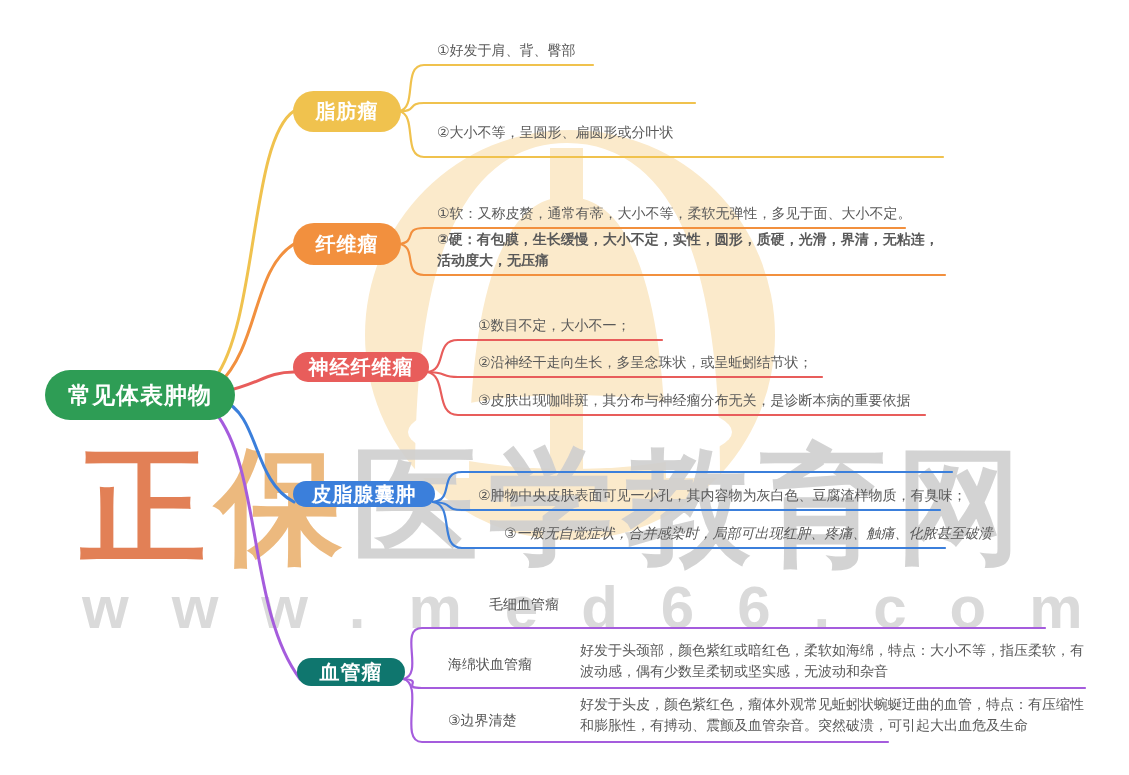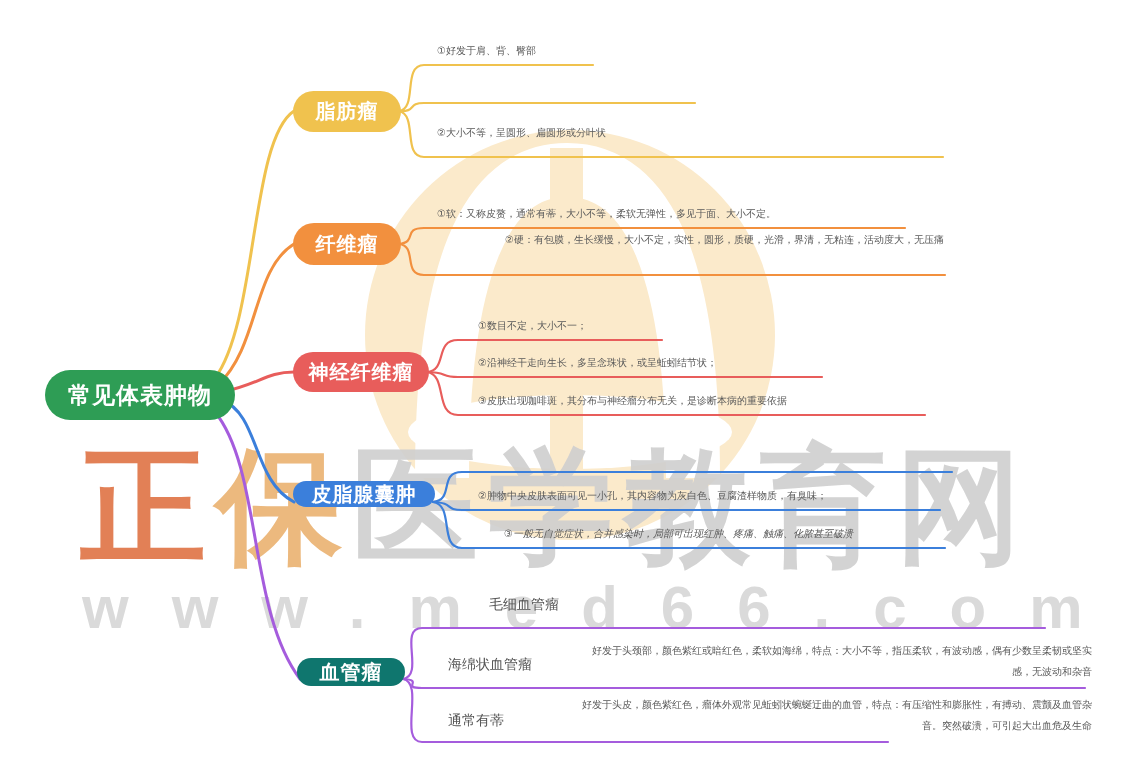--- a/index.html
+++ b/index.html
@@ -16,25 +16,25 @@
   #wm-brand .rest{color:#cfcfcf;opacity:.9;}
   #wm-url{left:82px;top:578px;font-size:60px;font-weight:600;color:#dadada;letter-spacing:43px;line-height:1;}
   #curve-layer{z-index:2;}
   .node{
     position:absolute;z-index:3;display:flex;align-items:center;justify-content:center;
     color:#fff;font-weight:bold;border-radius:22px;font-size:20px;letter-spacing:1px;
   }
   #root-node{left:45px;top:370px;width:190px;height:50px;border-radius:26px;font-size:23px;background:#2e9d55;}
   #node-lipoma{left:293px;top:91px;width:108px;height:41px;background:#f0c24e;}
   #node-fibroma{left:293px;top:223px;width:108px;height:42px;background:#f2903e;}
-  #node-neurofibroma{left:293px;top:352px;width:136px;height:40px;background:#e85d5b;}
+  #node-neurofibroma{left:293px;top:352px;width:136px;height:30px;background:#e85d5b;}
   #node-sebaceous{left:293px;top:481px;width:142px;height:26px;background:#3b7fdb;}
   #node-hemangioma{left:297px;top:658px;width:108px;height:28px;background:#0f766e;}
   .leaf{
-    position:absolute;z-index:3;color:#595959;font-size:10px;line-height:21px;text-align:right;
+    position:absolute;z-index:3;color:#595959;font-size:14px;line-height:21px;
   }
   .sublabel{position:absolute;z-index:3;color:#555;font-size:14px;line-height:20px;}
 </style>
 </head>
 <body>
 
 <div id="canvas">
 
   <svg id="bg-layer" width="1129" height="775" aria-hidden="true">
     <circle cx="570" cy="335" r="205" fill="#fbeacb"></circle>
@@ -90,30 +90,30 @@
   <div class="node" id="root-node">常见体表肿物</div>
   <div class="node" id="node-fibroma">纤维瘤</div>
   <div class="node" id="node-neurofibroma">神经纤维瘤</div>
   <div class="node" id="node-sebaceous">皮脂腺囊肿</div>
   <div class="node" id="node-hemangioma">血管瘤</div>
 
   <div class="leaf" style="left:437px;top:40px;">①好发于肩、背、臀部</div>
   <div class="leaf" style="left:437px;top:78px;margin-top:44px;">②大小不等，呈圆形、扁圆形或分叶状</div>
 
   <div class="leaf" style="left:437px;top:203px;">①软：又称皮赘，通常有蒂，大小不等，柔软无弹性，多见于面、大小不定。</div>
-  <div class="leaf" style="left:437px;top:229px;width:507px;">②硬：有包膜，生长缓慢，大小不定，实性，圆形，质硬，光滑，界清，无粘连，活动度大，无压痛</div>
+  <div class="leaf" style="left:437px;top:229px;width:507px;font-weight:bold;">②硬：有包膜，生长缓慢，大小不定，实性，圆形，质硬，光滑，界清，无粘连，活动度大，无压痛</div>
 
   <div class="leaf" style="left:478px;top:315px;">①数目不定，大小不一；</div>
   <div class="leaf" style="left:478px;top:352px;">②沿神经干走向生长，多呈念珠状，或呈蚯蚓结节状；</div>
   <div class="leaf" style="left:478px;top:390px;">③皮肤出现咖啡斑，其分布与神经瘤分布无关，是诊断本病的重要依据</div>
 
   <div class="leaf" style="left:478px;top:485px;">②肿物中央皮肤表面可见一小孔，其内容物为灰白色、豆腐渣样物质，有臭味；</div>
   <div class="leaf" style="left:504px;top:523px;font-style:italic;">③一般无自觉症状，合并感染时，局部可出现红肿、疼痛、触痛、化脓甚至破溃</div>
 
   <div class="sublabel" style="left:448px;top:594px;margin-left:41px;">毛细血管瘤</div>
 
   <div class="sublabel" style="left:448px;top:654px;">海绵状血管瘤</div>
   <div class="leaf" style="left:580px;top:640px;width:512px;">好发于头颈部，颜色紫红或暗红色，柔软如海绵，特点：大小不等，指压柔软，有波动感，偶有少数呈柔韧或坚实感，无波动和杂音</div>
 
-  <div class="sublabel" style="left:448px;top:710px;">通常有蒂</div>
+  <div class="sublabel" style="left:448px;top:710px;">③边界清楚</div>
   <div class="leaf" style="left:580px;top:694px;width:512px;">好发于头皮，颜色紫红色，瘤体外观常见蚯蚓状蜿蜒迂曲的血管，特点：有压缩性和膨胀性，有搏动、震颤及血管杂音。突然破溃，可引起大出血危及生命</div>
 
 </div>
 
 </body></html>

